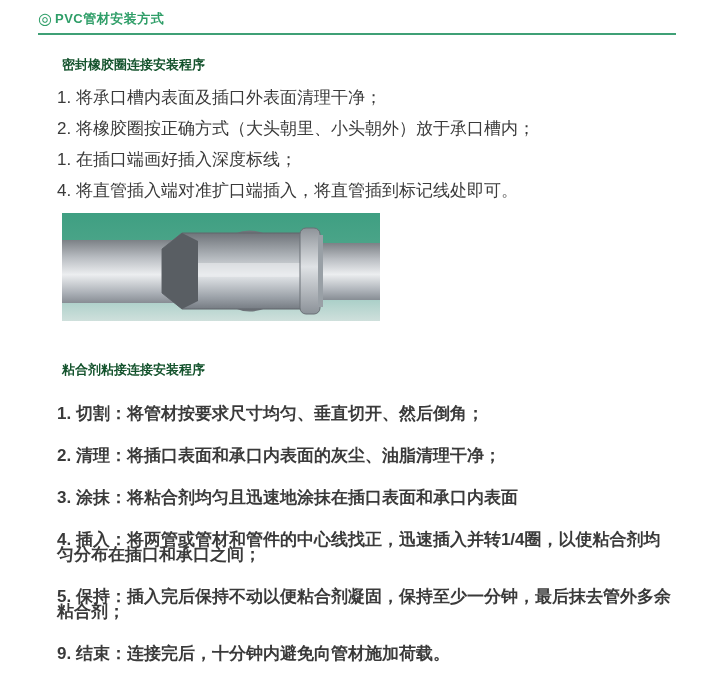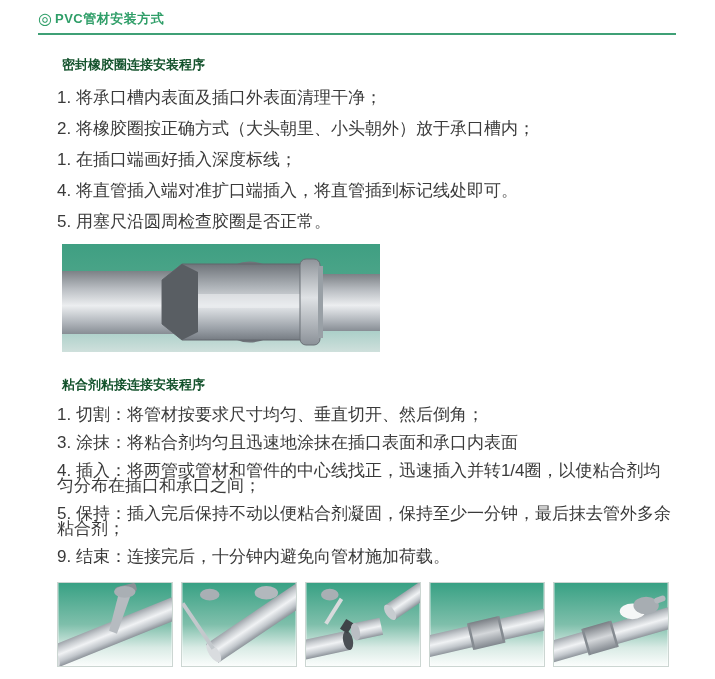--- a/index.html
+++ b/index.html
@@ -9,24 +9,24 @@
     color:#3a3a3a;position:relative;
   }
   .header{padding:8px 39px 0 38px;}
   .title-row{display:flex;align-items:center;gap:3px;line-height:22px;}
   .title-bullet{color:#2f9e68;font-size:16px;font-weight:bold;}
   .title-text{color:#2f9e68;font-size:13px;font-weight:bold;letter-spacing:.5px;}
   .rule{border:none;border-top:2px solid #3fa076;margin:3px 0 0 0;}
   .content{padding:0 40px 0 57px;}
   .sec-heading{font-size:13px;font-weight:bold;color:#14532d;margin:21px 0 0 5px;}
   .steps p{font-size:17px;color:#3a3a3a;margin:16px 0 0 0;line-height:15px;}
-  .glue .steps p{margin-top:13px;}
+  .glue .steps p{margin-top:27px;font-weight:bold;}
   .main-fig{width:318px;height:108px;margin:15px 0 0 5px;}
   .main-fig svg{display:block;width:100%;height:100%;}
-  .glue .sec-heading{margin-top:24px;}
+  .glue .sec-heading{margin-top:40px;}
   .thumbs{display:flex;gap:8px;margin-top:18px;margin-left:0;}
   .thumb{width:116px;height:85px;border:1px solid #ccd6d2;box-sizing:border-box;background:#fff;}
   .thumb svg{display:block;width:100%;height:100%;}
   .defs-holder{position:absolute;width:0;height:0;overflow:hidden;}
 </style>
 </head>
 <body>
 
 <svg class="defs-holder" aria-hidden="true">
   <defs>
@@ -86,21 +86,20 @@
 
 <div class="content">
 
   <div class="seal">
     <div class="sec-heading">密封橡胶圈连接安装程序</div>
     <div class="steps">
       <p>1. 将承口槽内表面及插口外表面清理干净；</p>
       <p>2. 将橡胶圈按正确方式（大头朝里、小头朝外）放于承口槽内；</p>
       <p>1. 在插口端画好插入深度标线；</p>
       <p>4. 将直管插入端对准扩口端插入，将直管插到标记线处即可。</p>
-      <p>5. 用塞尺沿圆周检查胶圈是否正常。</p>
     </div>
 
     <div class="main-fig">
       <svg viewBox="0 0 318 108">
         <rect width="318" height="108" fill="url(#figbg)"></rect>
 
         <rect x="0" y="27" width="120" height="63" fill="url(#metal)"></rect>
 
         <rect x="248" y="30" width="70" height="57" fill="url(#metal)"></rect>
 
@@ -116,20 +115,21 @@
         <rect x="238" y="15" width="20" height="86" rx="6" fill="url(#metalRing)" stroke="#6a7076" stroke-width="1"></rect>
         <rect x="256" y="22" width="5" height="72" fill="#99a0a6"></rect>
       </svg>
     </div>
   </div>
 
   <div class="glue">
     <div class="sec-heading">粘合剂粘接连接安装程序</div>
     <div class="steps">
       <p>1. 切割：将管材按要求尺寸均匀、垂直切开、然后倒角；</p>
+      <p>2. 清理：将插口表面和承口内表面的灰尘、油脂清理干净；</p>
       <p>3. 涂抹：将粘合剂均匀且迅速地涂抹在插口表面和承口内表面</p>
       <p>4. 插入：将两管或管材和管件的中心线找正，迅速插入并转1/4圈，以使粘合剂均匀分布在插口和承口之间；</p>
       <p>5. 保持：插入完后保持不动以便粘合剂凝固，保持至少一分钟，最后抹去管外多余粘合剂；</p>
       <p>9. 结束：连接完后，十分钟内避免向管材施加荷载。</p>
     </div>
 
     <div class="thumbs">
 
       <div class="thumb">
         <svg viewBox="0 0 116 85">

